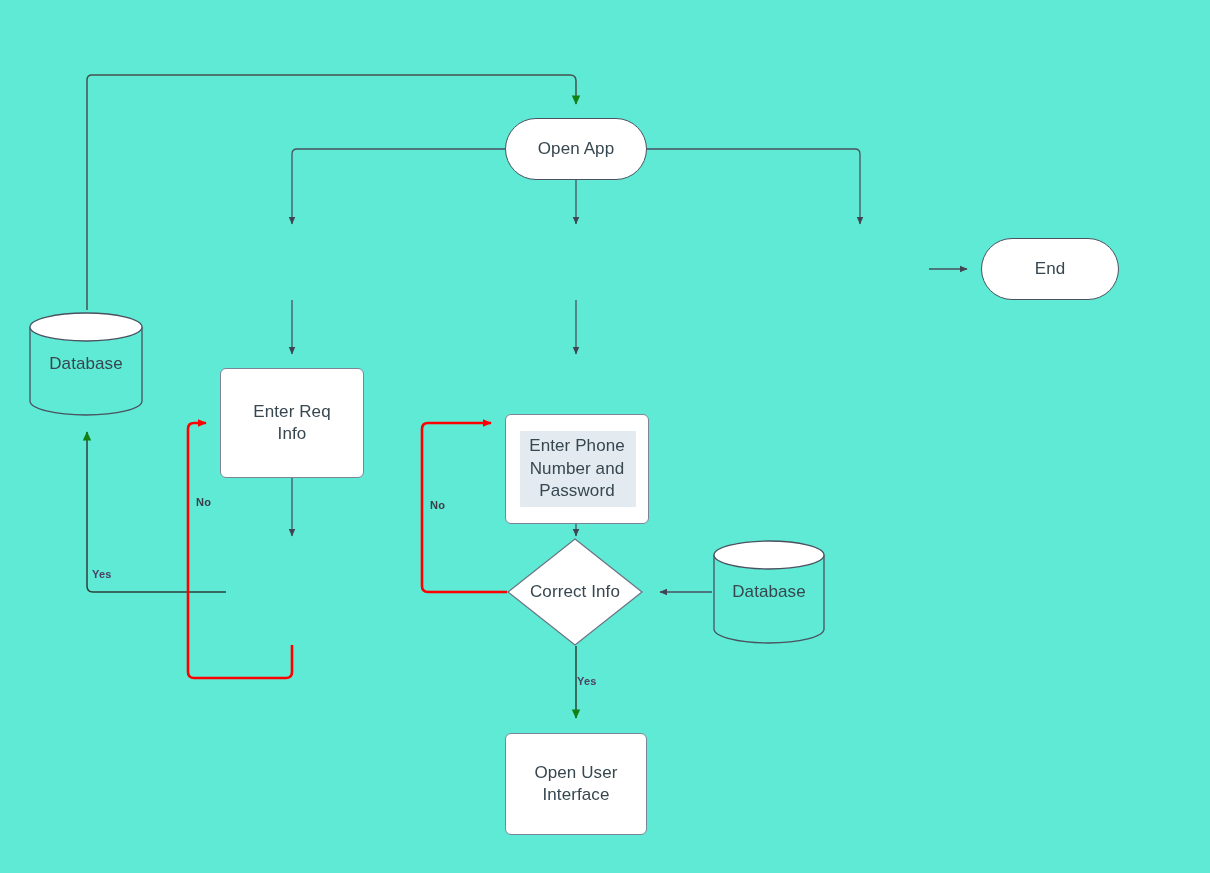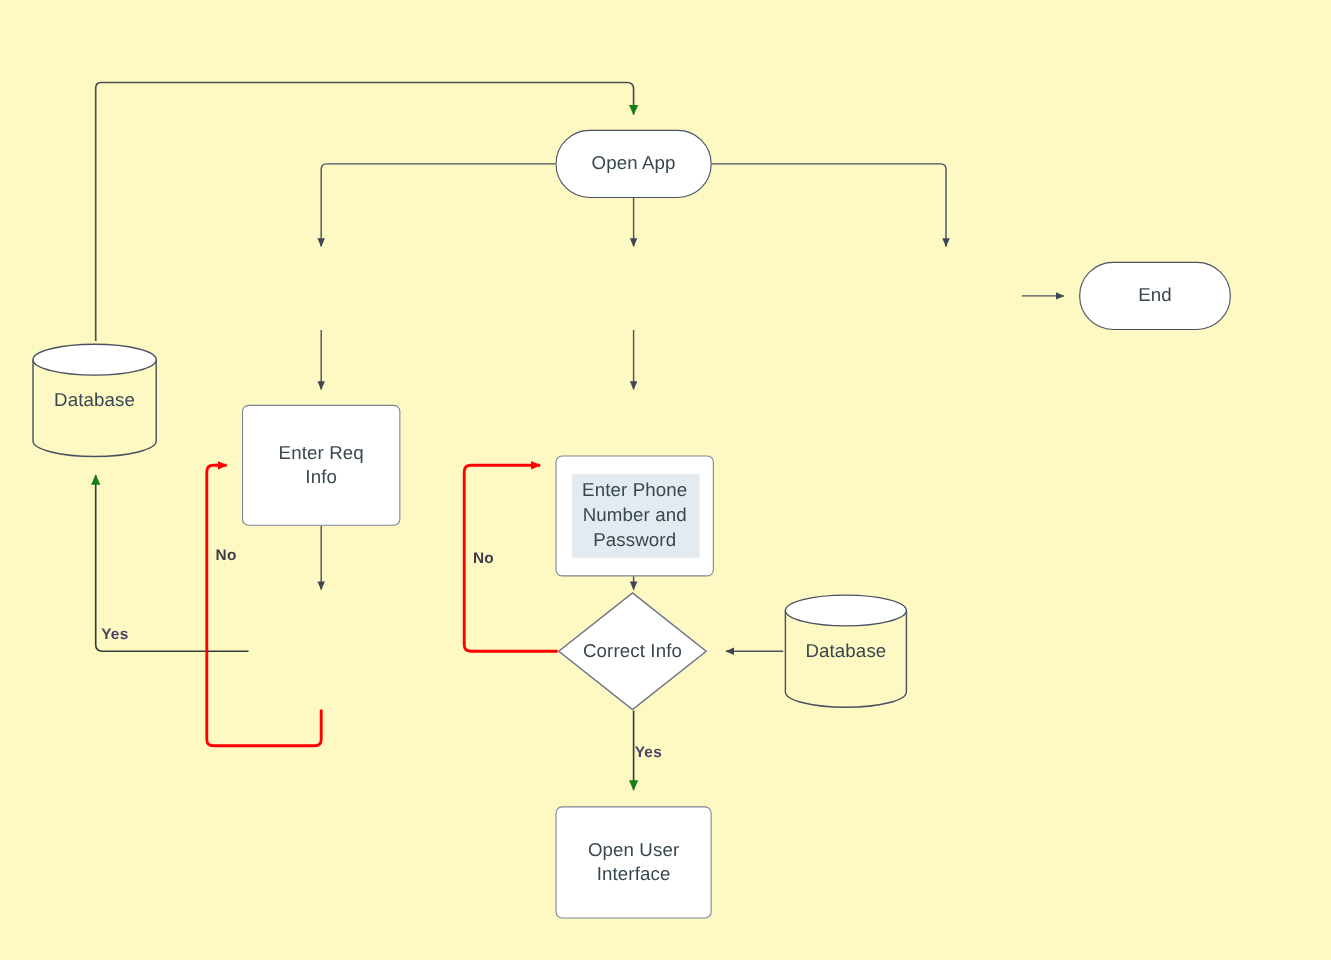--- a/index.html
+++ b/index.html
@@ -8,21 +8,21 @@
     padding: 0;
     background: #ffffff;
   }
   body {
     font-family: "Liberation Sans", sans-serif;
   }
   #canvas {
     position: relative;
     width: 1210px;
     height: 873px;
-    background: #fef9c3;
+    background: #5eead4;
     overflow: hidden;
   }
   #edges {
     position: absolute;
     left: 0;
     top: 0;
     width: 1210px;
     height: 873px;
   }
   .node {
@@ -92,21 +92,21 @@
     width: 100%;
     height: 100%;
     z-index: 0;
   }
   .node-cylinder .node-text {
     position: relative;
     z-index: 2;
   }
   .edge-label {
     position: absolute;
-    font-size: 14px;
+    font-size: 11px;
     font-weight: bold;
     color: #3c3c48;
     letter-spacing: 0.2px;
     white-space: nowrap;
     padding-left: 20px;
   }
   .edge-label.yes {
     color: #4b4264;
     text-align: right;
   }

